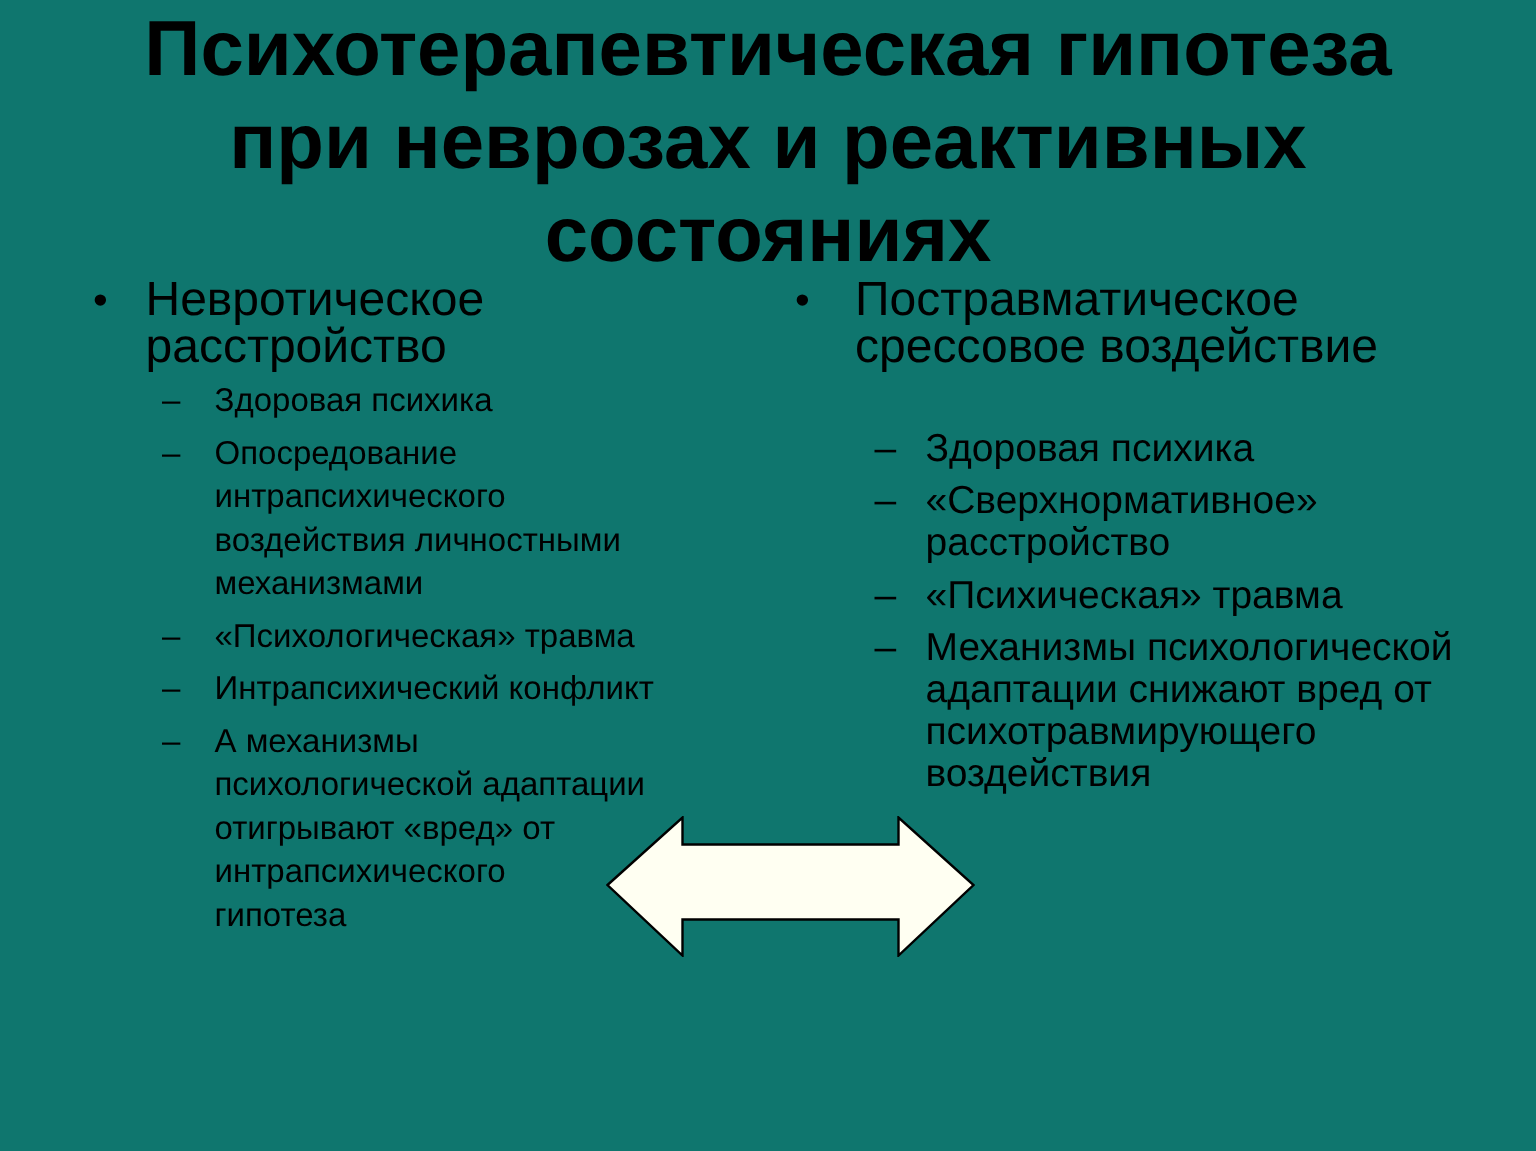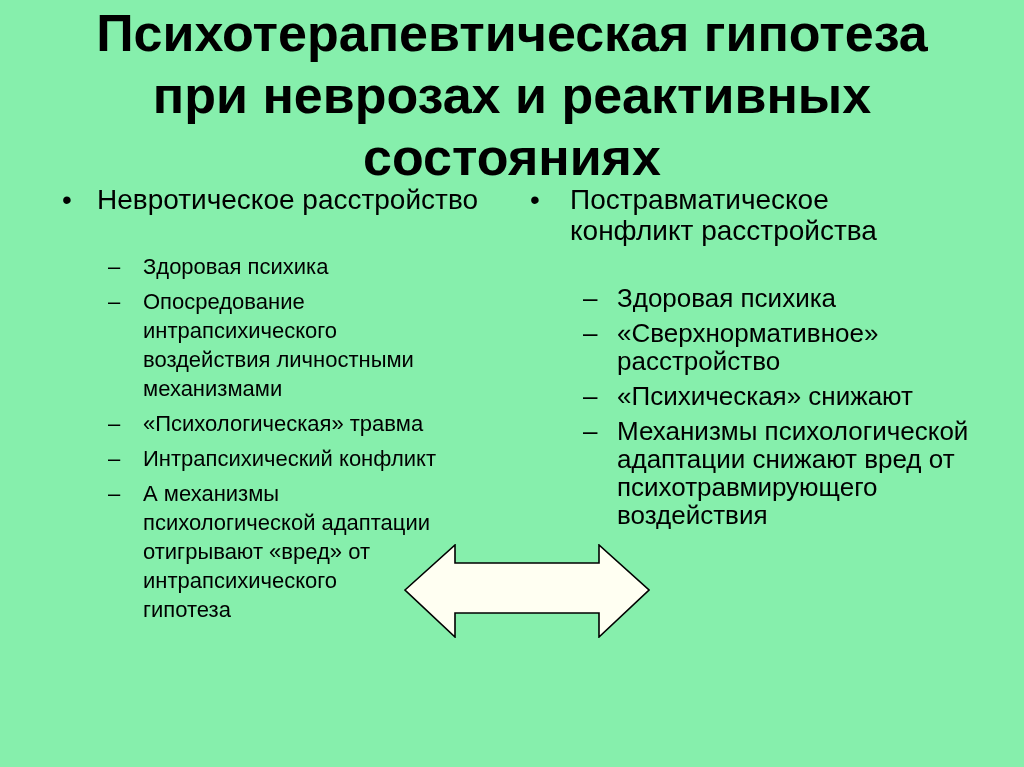--- a/index.html
+++ b/index.html
@@ -39,21 +39,21 @@
   .heading-left  { left: 62px;  top: 184px; width: 462px; }
   .heading-right { left: 530px; top: 184px; width: 450px; }
   .heading .bullet {
     flex: 0 0 auto;
     font-size: 28px;
     line-height: 31px;
   }
   .heading-left  .bullet { width: 35px; }
   .heading-right .bullet { width: 40px; }
   .heading-text {
-    font-size: 28px;
+    font-size: 32px;
     line-height: 31px;
     white-space: pre-line;
   }
   .sublist {
     position: absolute;
     list-style: none;
     margin: 0;
     padding: 0;
   }
   .sublist-left  { left: 108px; top: 252px; width: 378px; }
@@ -73,35 +73,35 @@
     height: 94px;
   }
   .arrow polygon {
     stroke-width: 1.6px;
     stroke-linejoin: miter;
   }
 </style>
 </head>
 <body>
 
-<div class="slide" style="background: #86efac; color: rgb(0, 0, 0);">
+<div class="slide" style="background: #0f766e; color: rgb(0, 0, 0);">
 
   <h1 class="title">Психотерапевтическая гипотеза
 при неврозах и реактивных
 состояниях</h1>
 
   <div class="heading heading-left">
     <span class="bullet">•</span>
     <span class="heading-text">Невротическое расстройство</span>
   </div>
 
   <div class="heading heading-right">
     <span class="bullet">•</span>
     <span class="heading-text">Постравматическое
-конфликт расстройства</span>
+срессовое воздействие</span>
   </div>
 
   <ul class="sublist sublist-left">
       <li class="sub-item">
         <span class="dash">–</span>
         <span class="item-text">Здоровая психика</span>
       </li>
       <li class="sub-item">
         <span class="dash">–</span>
         <span class="item-text">Опосредование
@@ -132,21 +132,21 @@
         <span class="dash">–</span>
         <span class="item-text">Здоровая психика</span>
       </li>
       <li class="sub-item">
         <span class="dash">–</span>
         <span class="item-text">«Сверхнормативное»
 расстройство</span>
       </li>
       <li class="sub-item">
         <span class="dash">–</span>
-        <span class="item-text">«Психическая» снижают</span>
+        <span class="item-text">«Психическая» травма</span>
       </li>
       <li class="sub-item">
         <span class="dash">–</span>
         <span class="item-text">Механизмы психологической
 адаптации снижают вред от
 психотравмирующего
 воздействия</span>
       </li>
     </ul>
 

